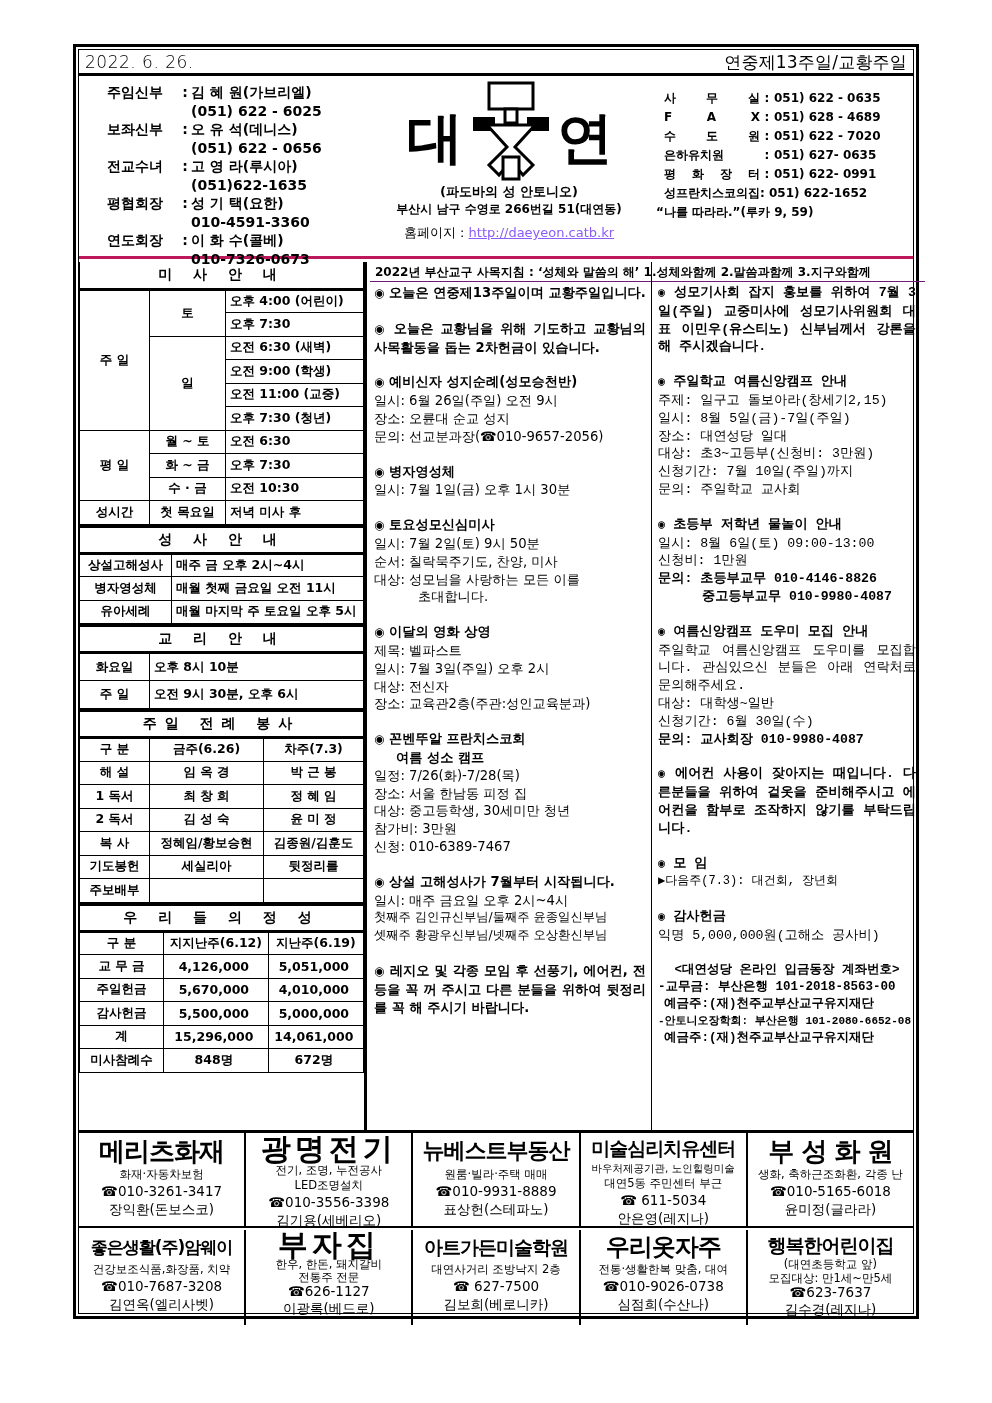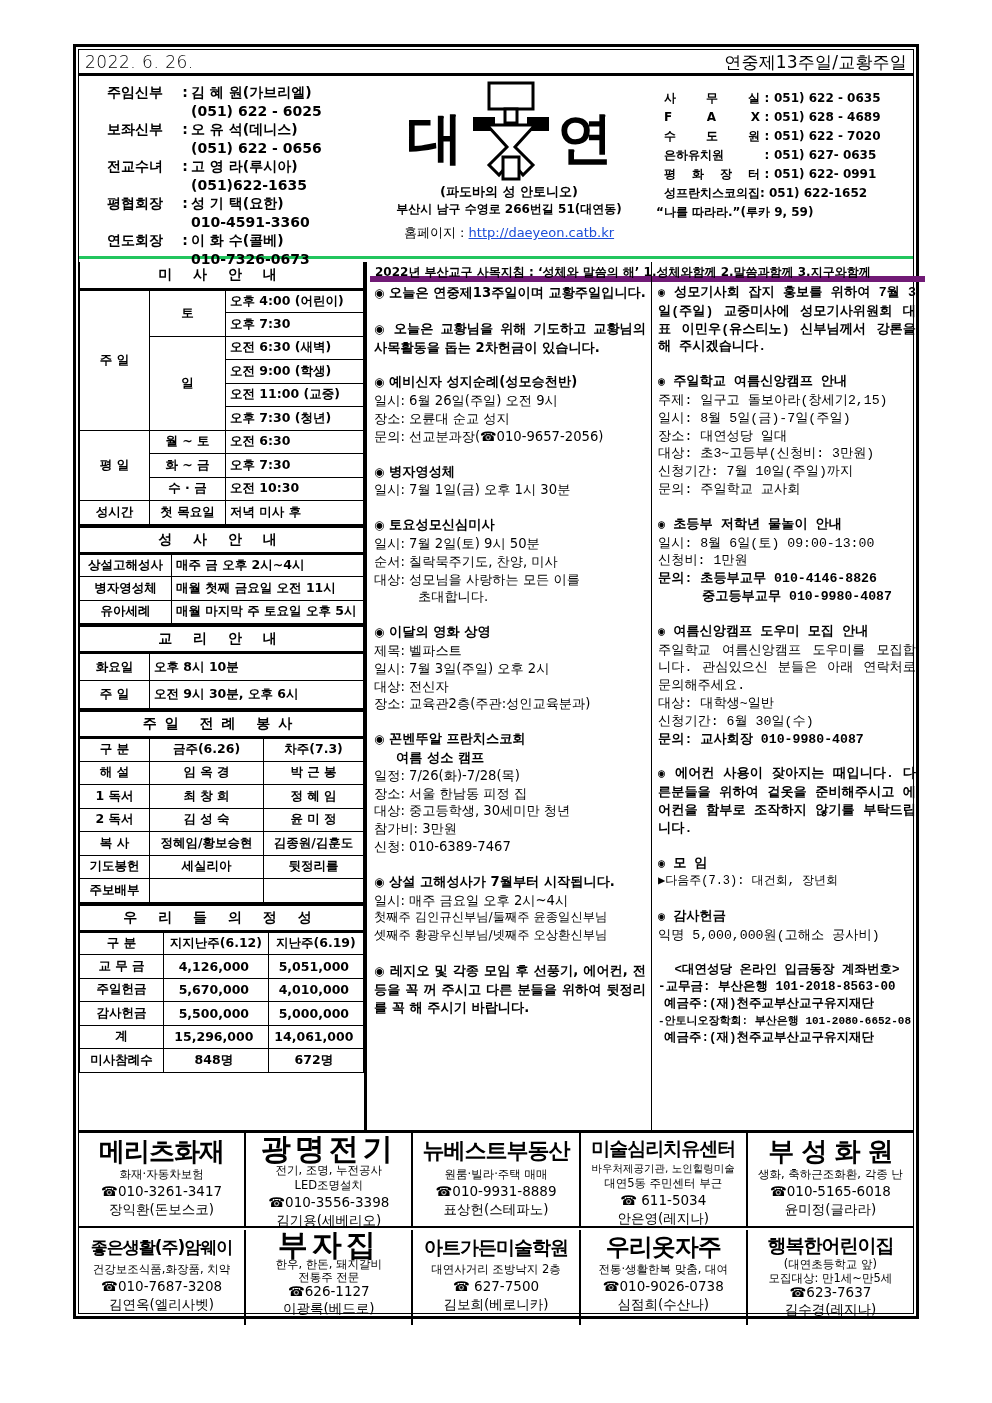--- a/index.html
+++ b/index.html
@@ -6,56 +6,56 @@
   body { width: 992px; height: 1403px; background: #fff; font-family: "DejaVu Sans", sans-serif; color: #000; position: relative; overflow: hidden; }
   .page { position: absolute; left: 73px; top: 44px; width: 846px; height: 1275px; border: 3px solid #000; }
   .page-inner { position: absolute; left: 0; top: 0; right: 0; bottom: 0; border: 1px solid #000; margin: 2px; }
 
   
   .topbar { position: absolute; left: 0; top: 0; right: 0; height: 26px; border-bottom: 3px solid #000; font-family: "DejaVu Sans", sans-serif; font-size: 17px; line-height: 24px; }
   .topbar .date { position: absolute; left: 6px; top: 0; font-weight: 300; letter-spacing: 0.5px; }
   .topbar .title { position: absolute; right: 6px; top: 0; letter-spacing: 0.2px; }
 
   
-  .header { position: absolute; left: 0; top: 29px; right: 0; height: 180px; border-bottom: 3px solid #22c55e; }
+  .header { position: absolute; left: 0; top: 29px; right: 0; height: 180px; border-bottom: 3px solid #be185d; }
   .staff { position: absolute; left: 28px; top: 4px; font-size: 14px; line-height: 18.5px; font-weight: bold; }
   .staff .row { white-space: nowrap; }
   .staff .role { display: inline-block; width: 72px; }
   .staff .sep { display: inline-block; width: 12px; text-align: center; }
   .staff .phone { padding-left: 84px; }
 
   .logo-area { position: absolute; left: 300px; top: 2px; width: 260px; height: 175px; text-align: center; }
   .logo { position: relative; height: 100px; margin: 0 auto; width: 220px; }
   .logo .ch1, .logo .ch2 { position: absolute; top: 20px; font-size: 56px; font-weight: bold; font-family: "DejaVu Serif", serif; }
   .logo .ch1 { left: 8px; }
   .logo .ch2 { right: 6px; }
   .logo svg { position: absolute; left: 72px; top: 0; }
   .subname { font-size: 13px; font-weight: bold; margin-top: 2px; }
   .addr { font-size: 12px; font-weight: bold; }
   .homepage { font-size: 13px; margin-top: 6px; }
-  .homepage a { color: #1d4ed8; text-decoration: underline; }
+  .homepage a { color: #8b5cf6; text-decoration: underline; }
 
   .contacts { position: absolute; left: 585px; top: 10px; font-size: 12px; line-height: 19px; font-weight: bold; }
   .contacts .row { white-space: nowrap; }
   .contacts .lbl { display: inline-block; width: 96px; text-align: justify; text-align-last: justify; }
   .contacts .c { display: inline-block; width: 14px; text-align: center; }
   .contacts .quote { margin-left: -8px; }
 
   
   .leftcol { position: absolute; left: 0; top: 212px; width: 288px; height: 868px; border-right: 3px solid #000; }
   table.grid { border-collapse: collapse; width: 100%; font-size: 12.5px; font-weight: bold; }
   table.grid td { border: 1px solid #000; height: 23.5px; padding: 0 4px; white-space: nowrap; }
   table.grid td.c { text-align: center; }
   table.grid td.r { text-align: center; padding-right: 8px; }
   table.grid td.sec { text-align: center; font-size: 14px; letter-spacing: 8px; height: 27px; border-top: 3px solid #000; border-bottom: 3px solid #000; }
   table.grid td.sec.first { border-top: 0; }
 
   
   .midcol { position: absolute; left: 291px; top: 212px; width: 278px; height: 868px; }
-  .motto { position: absolute; left: 0; top: 0; width: 555px; height: 20px; font-size: 12px; font-weight: bold; line-height: 20px; padding-left: 5px; white-space: nowrap; border-bottom: 6px solid #701a75; }
+  .motto { position: absolute; left: 0; top: 0; width: 555px; height: 20px; font-size: 12px; font-weight: bold; line-height: 20px; padding-left: 5px; white-space: nowrap; border-bottom: 1px solid #701a75; }
   .midcol .body { position: absolute; left: 4px; top: 22px; width: 272px; }
   .rightcol { position: absolute; left: 572px; top: 212px; width: 268px; height: 868px; border-left: 1px solid #000; }
   .rightcol .body { position: absolute; left: 6px; top: 22px; width: 258px; font-family: Liberation Mono, monospace; }
   .item { font-size: 13.2px; line-height: 17.8px; margin-bottom: 17px; }
   .item .h { font-weight: bold; }
   .item .t { font-weight: normal; }
   .item .b { font-weight: bold; }
   .item .just { text-align: justify; }
   .indent { padding-left: 44px; }
   .center { text-align: center; }

